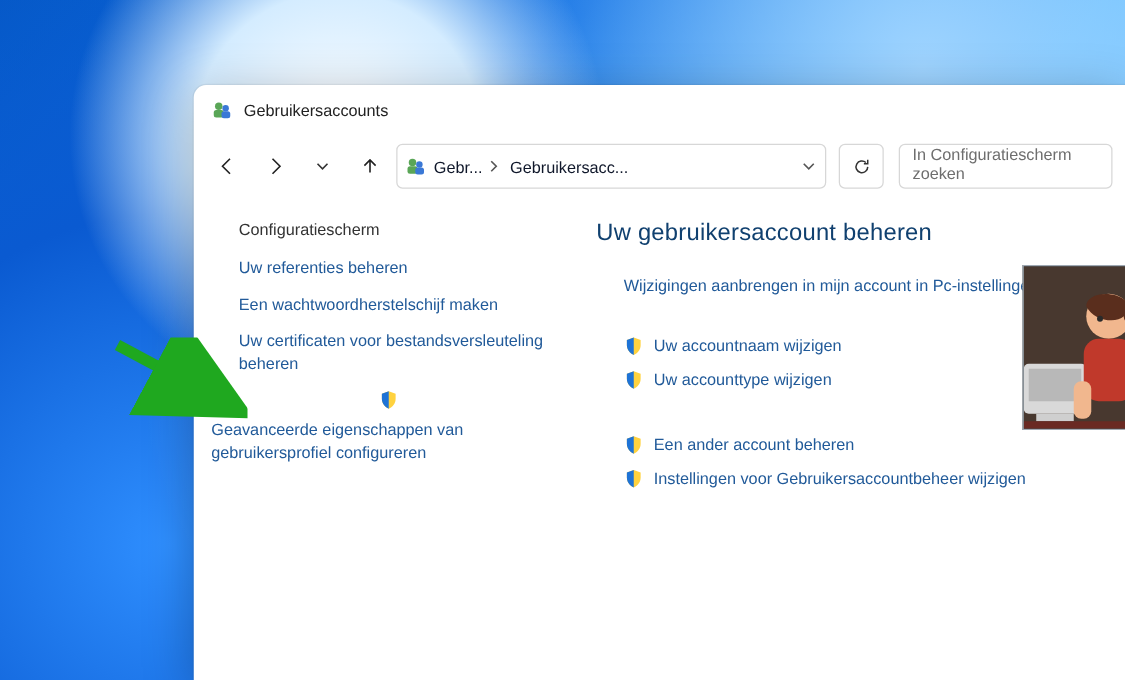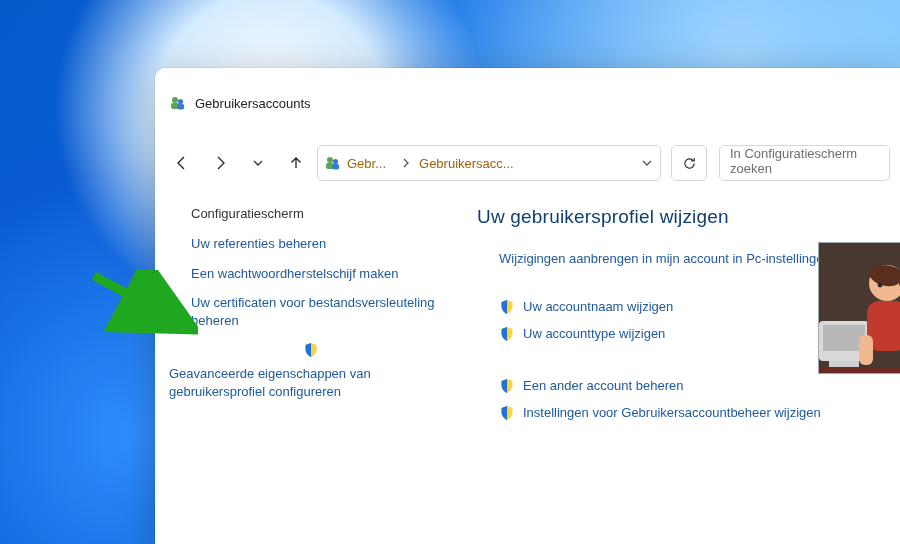--- a/index.html
+++ b/index.html
@@ -7,26 +7,26 @@
     radial-gradient(circle at 30% 20%, #ffffff 0%, #d4ecff 15%, transparent 28%),
     radial-gradient(circle at 15% 80%, #2f8fff 0%, #0a5ad1 30%, transparent 55%),
     radial-gradient(circle at 82% 10%, #9fd4ff 0%, transparent 40%),
     linear-gradient(130deg,#0559c7 0%,#0c6de3 35%,#62bdff 65%,#b5e0ff 100%);
   }
   .wallpaper::before{content:"";position:absolute;inset:0;background:
     radial-gradient(ellipse 60% 90% at 55% 80%, rgba(255,255,255,.28) 0%, transparent 55%),
     radial-gradient(ellipse 45% 70% at 40% 60%, rgba(255,255,255,.25) 0%, transparent 60%);
     mix-blend-mode:screen;}
   .window{position:absolute;left:155px;top:68px;right:0;bottom:0;background:#ffffff;border-radius:10px 0 0 0;box-shadow:0 8px 40px rgba(0,0,0,.25), 0 0 0 1px rgba(0,0,0,.05);}
-  .titlebar{height:40px;display:flex;align-items:center;padding:15px 14px;font-size:13px;color:#222;}
+  .titlebar{height:40px;display:flex;align-items:center;padding:0 14px;font-size:13px;color:#222;}
   .titlebar .icon-uacct{margin-right:9px;}
   .toolbar{height:50px;display:flex;align-items:center;padding:0 10px;gap:4px;}
   .navbtn{width:34px;height:34px;display:flex;align-items:center;justify-content:center;border-radius:4px;color:#333;}
   .addrbox{flex:0 0 330px;height:34px;border:1px solid #d7d7d7;border-radius:5px;display:flex;align-items:center;padding:0 6px;gap:6px;background:#fff;}
-  .crumb{display:flex;align-items:center;gap:13px;color:#a16207;}
+  .crumb{display:flex;align-items:center;gap:2px;color:#0f172a;}
   .refresh{width:34px;height:34px;display:flex;align-items:center;justify-content:center;border:1px solid #d7d7d7;border-radius:5px;margin-left:6px;}
   .searchbox{flex:1;height:34px;border:1px solid #d7d7d7;border-radius:5px;margin-left:8px;display:flex;align-items:flex-start;padding:0 10px;color:#6e6e6e;}
   .body{display:flex;padding:14px 0 0 0;}
   .sidebar{width:262px;padding:4px 18px 0 36px;}
   .sidebar .heading{color:#333;margin-bottom:14px;display:block;}
   .sidelink{display:flex;align-items:center;gap:7px;color:#215a99;margin:0 0 12px 0;line-height:1.35;cursor:pointer;}
   .sidelink .txt{}
   .content{flex:1;padding:4px 0 0 6px;position:relative;}
   .content h1{font-size:19px;font-weight:400;color:#10406f;margin:0 0 22px 0;letter-spacing:.2px;}
   .linkrow{display:flex;align-items:flex-start;gap:8px;color:#215a99;margin:0 0 10px 22px;max-width:340px;line-height:1.35;cursor:pointer;}
@@ -135,21 +135,21 @@
           <svg viewBox="0 0 16 16">
               <path d="M8 1 2.5 3v4c0 4 2.7 6.6 5.5 8 2.8-1.4 5.5-4 5.5-8V3L8 1z" fill="#ffd23f"></path>
               <path d="M8 1v14C5.2 13.6 2.5 11 2.5 7V3L8 1z" fill="#1e73d6"></path>
             </svg>
         </span>
         <span class="txt">Geavanceerde eigenschappen van gebruikersprofiel configureren</span>
       </div>
     </div>
 
     <div class="content">
-      <h1>Uw gebruikersprofiel wijzigen</h1>
+      <h1>Uw gebruikersaccount beheren</h1>
 
       <div class="linkrow indent0">
         <span>Wijzigingen aanbrengen in mijn account in Pc-instellingen</span>
       </div>
 
       <div class="linkrow indent0 gap-top" style="">
         <span class="shield">
           <svg viewBox="0 0 16 16">
               <path d="M8 1 2.5 3v4c0 4 2.7 6.6 5.5 8 2.8-1.4 5.5-4 5.5-8V3L8 1z" fill="#ffd23f"></path>
               <path d="M8 1v14C5.2 13.6 2.5 11 2.5 7V3L8 1z" fill="#1e73d6"></path>

